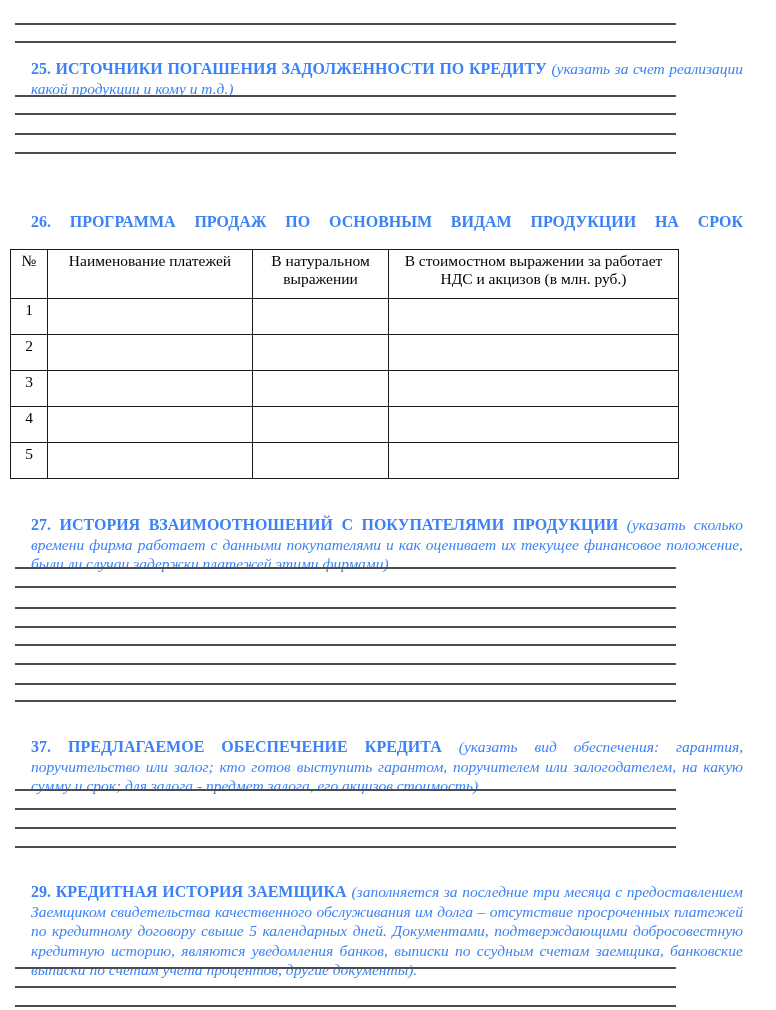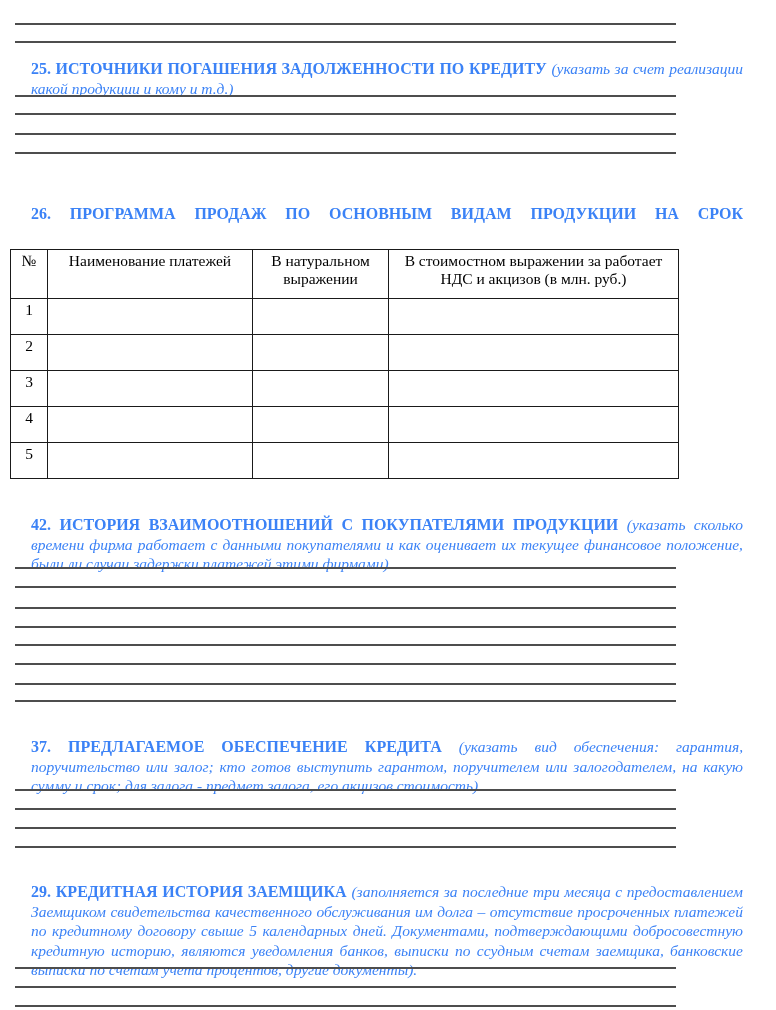--- a/index.html
+++ b/index.html
@@ -66,21 +66,21 @@
   .sales-table thead th { height: 49px; }
   .sales-table tbody td { height: 36px; }
 </style>
 </head>
 <body>
 
 <div class="page">
 
   <p class="sec" style="top:43px"><b>25. ИСТОЧНИКИ ПОГАШЕНИЯ ЗАДОЛЖЕННОСТИ ПО КРЕДИТУ</b> <i>(указать за счет реализации какой продукции и кому и т.д.)</i></p>
 
-  <div class="sec" style="top:188px">
+  <div class="sec" style="top:196px">
     <div class="spread-line">26. ПРОГРАММА ПРОДАЖ ПО ОСНОВНЫМ ВИДАМ ПРОДУКЦИИ НА СРОК</div>
   </div>
 
   <table class="sales-table">
     <colgroup>
       <col style="width:37px">
       <col style="width:205px">
       <col style="width:136px">
       <col style="width:290px">
     </colgroup>
@@ -119,21 +119,21 @@
         </tr>
         <tr>
           <td>5</td>
           <td></td>
           <td></td>
           <td></td>
         </tr>
       </tbody>
   </table>
 
-  <p class="sec" style="top:499px"><b>42. ИСТОРИЯ ВЗАИМООТНОШЕНИЙ С ПОКУПАТЕЛЯМИ ПРОДУКЦИИ</b> <i>(указать сколько времени фирма работает с данными покупателями и как оценивает их текущее финансовое положение, были ли случаи задержки платежей этими фирмами)</i></p>
+  <p class="sec" style="top:499px"><b>27. ИСТОРИЯ ВЗАИМООТНОШЕНИЙ С ПОКУПАТЕЛЯМИ ПРОДУКЦИИ</b> <i>(указать сколько времени фирма работает с данными покупателями и как оценивает их текущее финансовое положение, были ли случаи задержки платежей этими фирмами)</i></p>
 
   <p class="sec" style="top:721px"><b>37. ПРЕДЛАГАЕМОЕ ОБЕСПЕЧЕНИЕ КРЕДИТА</b> <i>(указать вид обеспечения: гарантия, поручительство или залог; кто готов выступить гарантом, поручителем или залогодателем, на какую сумму и срок; для залога - предмет залога, его акцизов стоимость)</i></p>
 
   <p class="sec" style="top:866px"><b>29. КРЕДИТНАЯ ИСТОРИЯ ЗАЕМЩИКА</b> <i>(заполняется за последние три месяца с предоставлением Заемщиком свидетельства качественного обслуживания им долга – отсутствие просроченных платежей по кредитному договору свыше 5 календарных дней. Документами, подтверждающими добросовестную кредитную историю, являются уведомления банков, выписки по ссудным счетам заемщика, банковские выписки по счетам учета процентов, другие документы).</i></p>
 
 <div class="rule" style="top: 23px;"></div>
     <div class="rule" style="top: 41px;"></div>
     <div class="rule" style="top: 95px;"></div>
     <div class="rule" style="top: 113px;"></div>
     <div class="rule" style="top: 133px;"></div>

